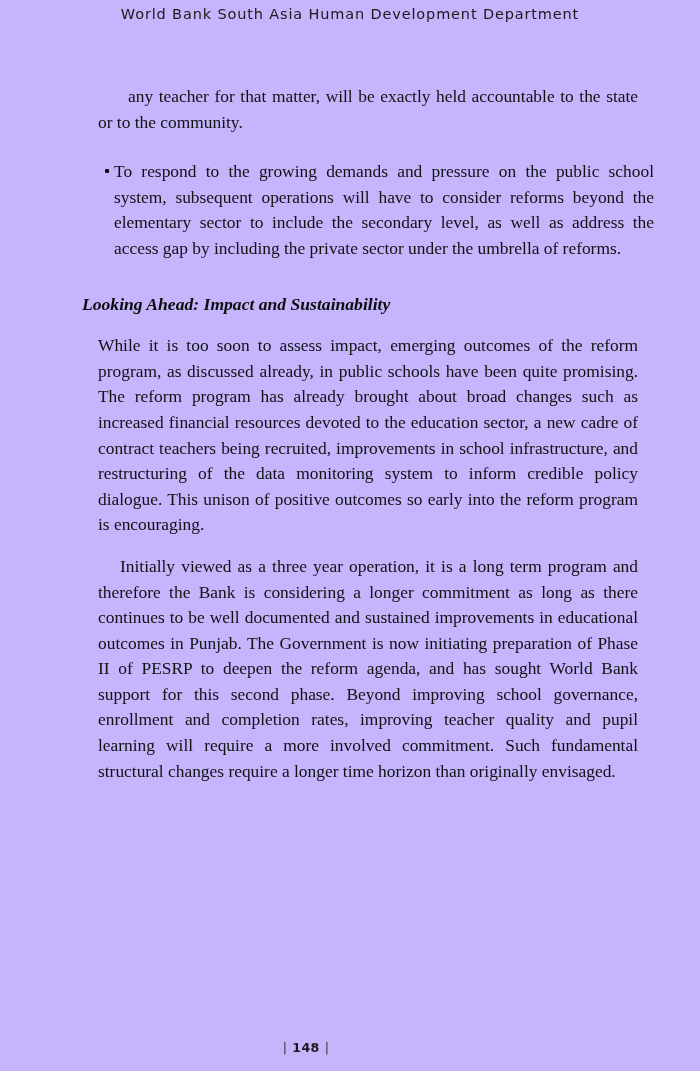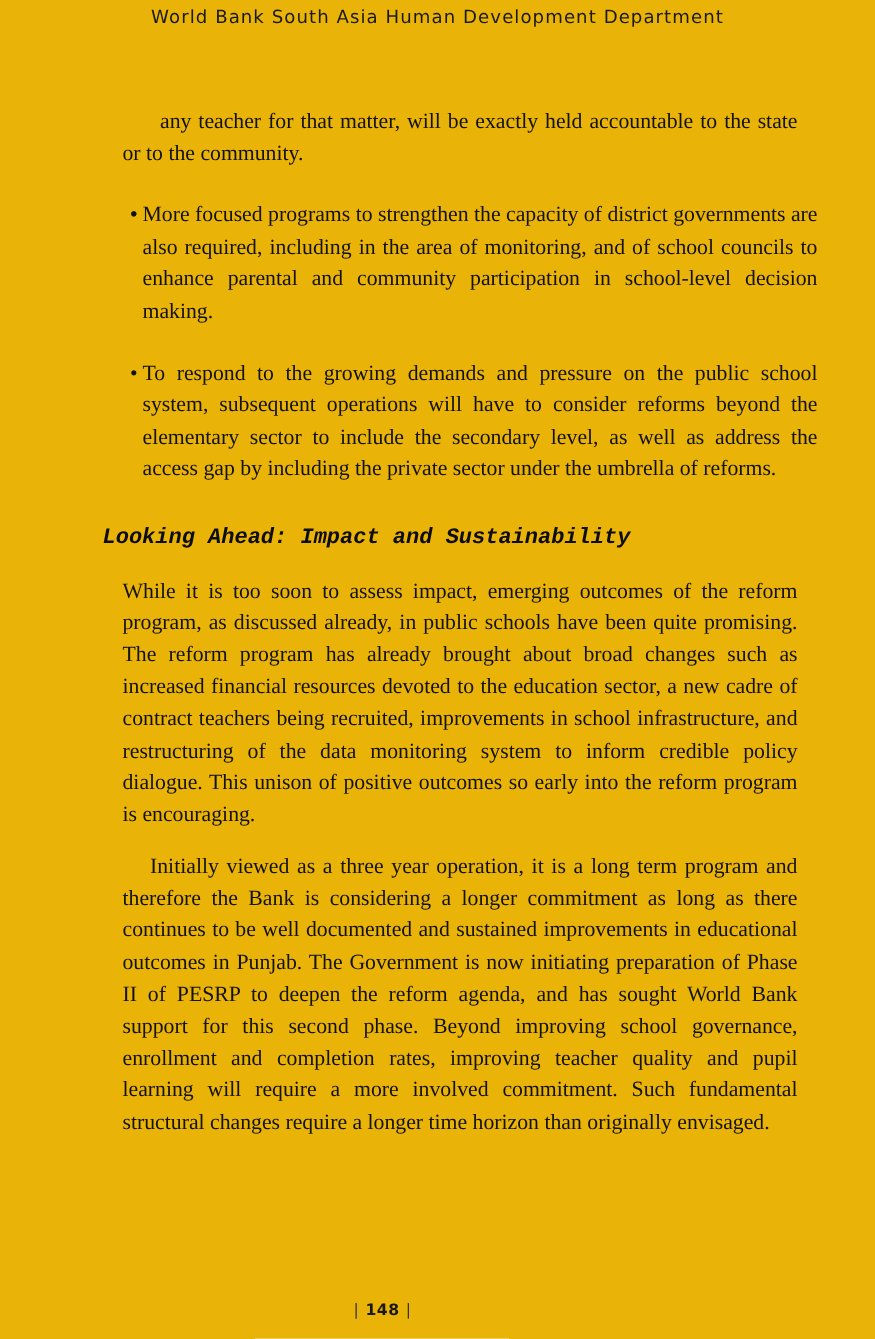--- a/index.html
+++ b/index.html
@@ -15,21 +15,21 @@
     position: relative;
     overflow: hidden;
   }
 
   .page {
     position: absolute;
     top: 0;
     left: 0;
     width: 700px;
     height: 1071px;
-    background: #eab308;
+    background: #c4b5fd;
   }
 
   
   .running-header {
     position: absolute;
     top: 6px;
     left: 0;
     width: 700px;
     text-align: center;
     font-family: "DejaVu Sans", sans-serif;
@@ -86,21 +86,21 @@
     left: 22px;
     top: 0;
     font-size: 17.4px;
     line-height: 25.6px;
     color: #121212;
   }
 
   
   h2.section-heading {
     margin: 0;
-    font-family: Liberation Mono, monospace;
+    font-family: Liberation Serif, serif;
     font-weight: bold;
     font-style: italic;
     font-size: 17.6px;
     line-height: 25.6px;
     color: #0d0d0d;
     text-align: left;
   }
 
   .gap-before-heading { height: 30px; }
 
@@ -133,21 +133,20 @@
   <div class="content">
 
     <p class="body-text cont">any teacher for that matter, will be exactly held accountable to the state or to the community.</p>
 
     <ul class="bullets">
       <li>
         <span class="bullet-dot">•</span>
       </li>
       <li>
         <span class="bullet-dot">•</span>
-        <span>More focused programs to strengthen the capacity of district governments are also required, including in the area of monitoring, and of school councils to enhance parental and community participation in school-level decision making.</span>
       </li>
       <li>
         <span class="bullet-dot">•</span>
         <span>To respond to the growing demands and pressure on the public school system, subsequent operations will have to consider reforms beyond the elementary sector to include the secondary level, as well as address the access gap by including the private sector under the umbrella of reforms.</span>
       </li>
     </ul>
 
     <div class="gap-before-heading"></div>
 
     <h2 class="section-heading">Looking Ahead: Impact and Sustainability</h2>

